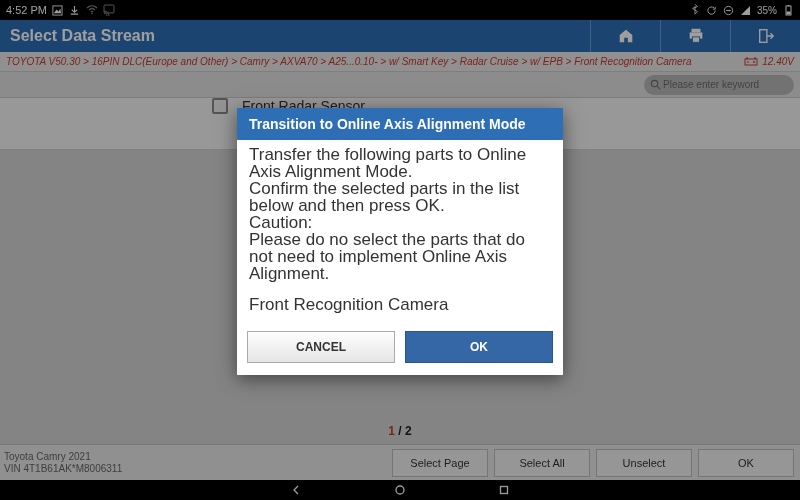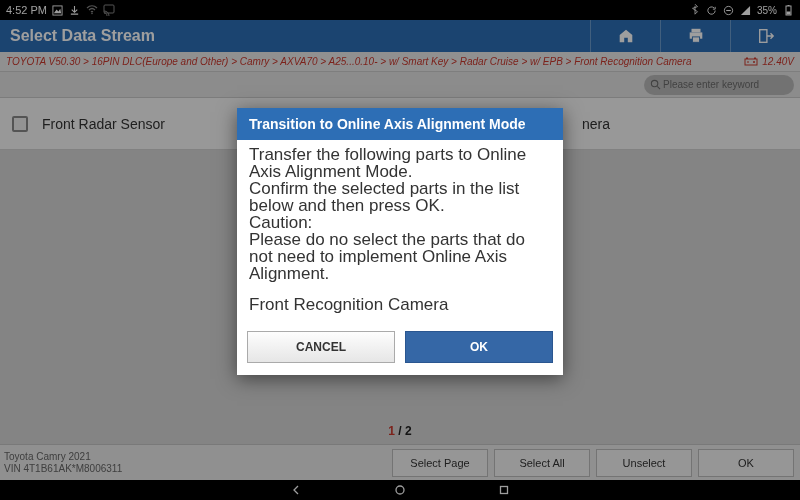--- a/index.html
+++ b/index.html
@@ -17,21 +17,21 @@
   .breadcrumb { height: 20px; background: #e9e9e9; border-bottom: 1px solid #ccc; display: flex; align-items: center; font-size: 10px; padding: 0 6px; }
   .breadcrumb .path { color: #c8382d; font-style: italic; white-space: nowrap; overflow: hidden; flex: 1; }
   .breadcrumb .volt { color: #c8382d; font-style: italic; margin-left: 4px; }
   .breadcrumb .bat { width: 14px; height: 9px; margin-left: 4px; }
   
   .searchrow { height: 26px; background: #e2e2e2; display: flex; align-items: center; justify-content: flex-end; padding-right: 6px; border-bottom: 1px solid #c9c9c9; }
   .searchbox { width: 150px; height: 20px; background: #b9b9b9; border-radius: 10px; display: flex; align-items: center; padding: 0 6px; color: #6a6a6a; font-size: 10px; }
   .searchbox svg { flex-shrink: 0; margin-right: 2px; }
   
   .listarea { position: absolute; top: 98px; left: 0; right: 0; bottom: 56px; background: #d6d6d6; }
-  .listrow { height: 52px; background: #f6f6f6; display: flex; align-items: center; border-bottom: 1px solid #d0d0d0; }
+  .listrow { height: 52px; background: #f6f6f6; display: flex; align-items: center; border-bottom: 1px solid #d0d0d0; flex-direction: column; }
   .listrow .half { width: 50%; display: flex; align-items: center; padding-left: 12px; font-size: 14px; color: #333; }
   .chk { width: 16px; height: 16px; border: 2px solid #888; border-radius: 2px; margin-right: 14px; background: #eee; }
   .pager { position: absolute; bottom: 6px; left: 0; right: 0; text-align: center; font-size: 12px; }
   .pager .cur { color: #c8382d; font-weight: bold; }
   .pager .tot { color: #222; font-weight: bold; }
   
   .bottombar { position: absolute; left: 0; right: 0; bottom: 20px; height: 36px; background: #e8e8e8; border-top: 1px solid #c4c4c4; display: flex; align-items: center; }
   .vinfo { flex: 1; padding-left: 4px; font-size: 10px; color: #666; line-height: 12px; }
   .bbtn { width: 96px; height: 28px; margin-right: 6px; background: #f2f2f2; border: 1px solid #bcbcbc; display: flex; align-items: center; justify-content: center; font-size: 11px; color: #333; cursor: pointer; }
   

